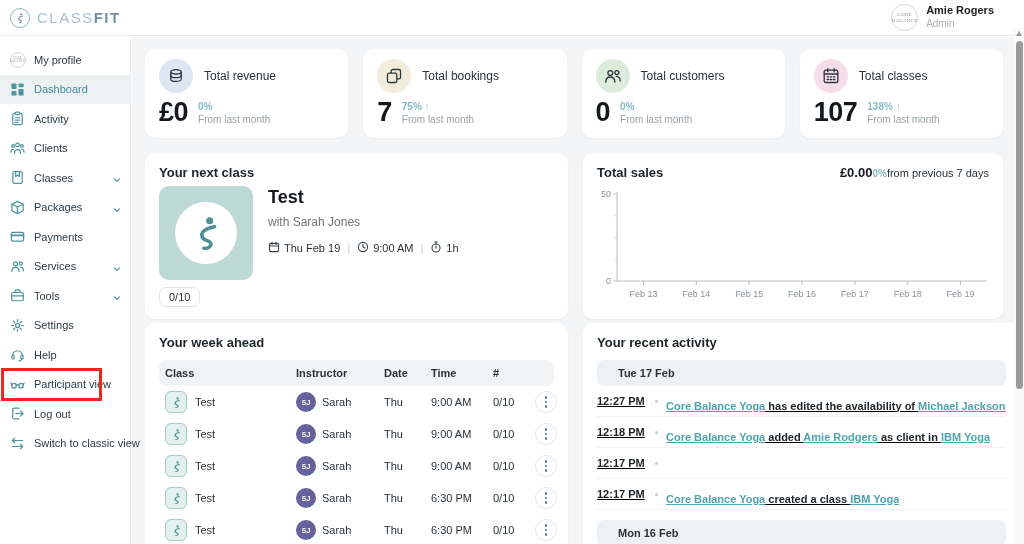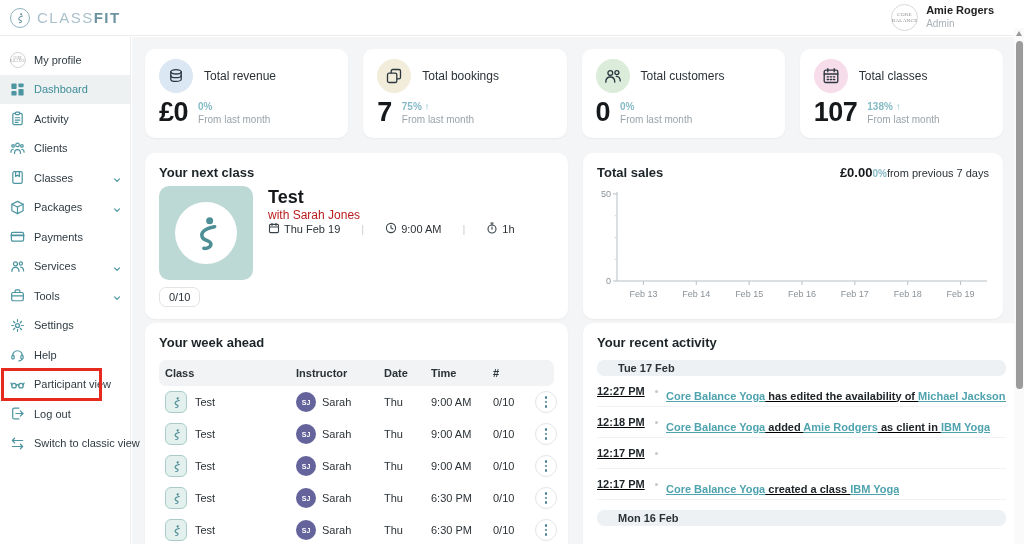--- a/index.html
+++ b/index.html
@@ -64,22 +64,22 @@
   .panel-title { font-size:13px; font-weight:700; color:#1c2428; }
 
   
   .nc-body { display:flex; margin-top:6px; }
   .nc-thumb { width:94px; height:94px; border-radius:10px; background:#bdd9d5; flex:0 0 94px;
     display:flex; align-items:center; justify-content:center; }
   .nc-thumb-inner { width:62px; height:62px; border-radius:50%; background:#fff;
     display:flex; align-items:center; justify-content:center; }
   .nc-info { margin-left:15px; padding-top:1px; }
   .nc-name { font-size:18px; font-weight:800; color:#15181b; }
-  .nc-inst { font-size:12px; color:#b91c1c; }
-  .nc-details { display:flex; align-items:center; gap:21px; font-size:11px; color:#2b3237; }
+  .nc-inst { font-size:12px; color:#737373; margin-top:7px; }
+  .nc-details { display:flex; align-items:center; gap:7px; font-size:11px; color:#2b3237; margin-top:12px; }
   .nc-details .sep { color:#c9ced1; }
   .nc-loc { display:flex; align-items:center; gap:5px; font-size:11px; color:#2b3237; margin-top:8px; }
   .nc-detail-item { display:flex; align-items:center; gap:4px; }
   .nc-badge { display:inline-block; margin-top:7px; border:1px solid #e0e4e6; border-radius:7px;
     padding:3px 9px; font-size:11px; color:#2b3237; background:#fff; }
 
   
   .sales-head { display:flex; align-items:center; justify-content:space-between; }
   .sales-sum { display:flex; align-items:baseline; }
   .sales-amount { font-size:13px; font-weight:800; color:#15181b; }
@@ -96,21 +96,21 @@
   .wk-class-icon { width:22px; height:22px; border-radius:6px; background:#e4f0ee;
     border:1px solid #a8cdc8; display:flex; align-items:center; justify-content:center; }
   .wk-inst { display:flex; align-items:center; gap:6px; }
   .wk-avatar { width:20px; height:20px; border-radius:50%; background:#64639b; color:#fff;
     font-size:7px; font-weight:700; display:flex; align-items:center; justify-content:center; }
   .wk-kebab { justify-self:end; width:22px; height:22px; border-radius:50%; border:1px solid #e2e5e7;
     display:flex; flex-direction:column; align-items:center; justify-content:center; gap:2px; cursor:pointer; }
   .wk-kebab b { width:2.5px; height:2.5px; border-radius:50%; background:#4d7f96; }
 
   
-  .date-bar { background:#eef1f3; border-radius:7px; height:16px; margin-top:10px; padding:0 21px;
+  .date-bar { background:#eef1f3; border-radius:7px; height:26px; margin-top:10px; padding:0 21px;
     font-size:11px; font-weight:700; color:#2a3237; display:flex; align-items:center; }
   .act-item { display:flex; align-items:center; gap:8px; height:31px; font-size:11px;
     border-bottom:1px solid #f0f2f3;text-decoration:underline; }
   .act-time { font-weight:700; color:#1d2327; width:50px; flex:0 0 50px; }
   .act-dot { width:3px; height:3px; border-radius:50%; background:#c3c9cd; flex:0 0 3px; }
   .act-text { color:#1d2327; font-weight:700; white-space:nowrap; overflow:hidden; text-overflow:ellipsis;margin-top:9px; }
   .act-text a { color:#4fa3ae; text-decoration:underline; cursor:pointer; font-weight:700; }
 
   
   .scrollbar { position:absolute; top:28px; right:0; bottom:0; width:10px; background:#fafafa; z-index:7; }

